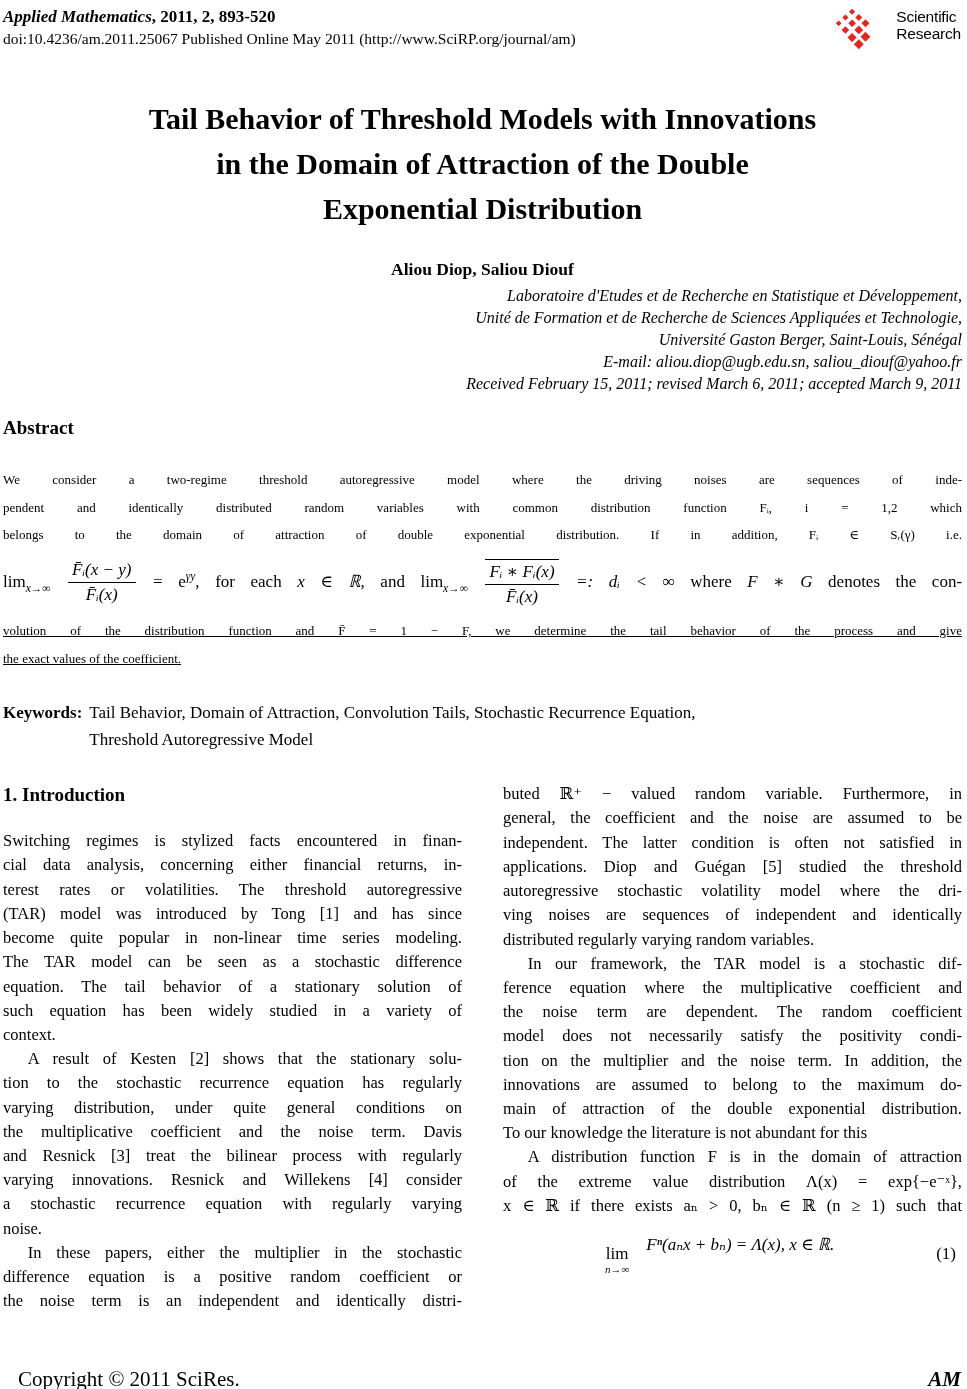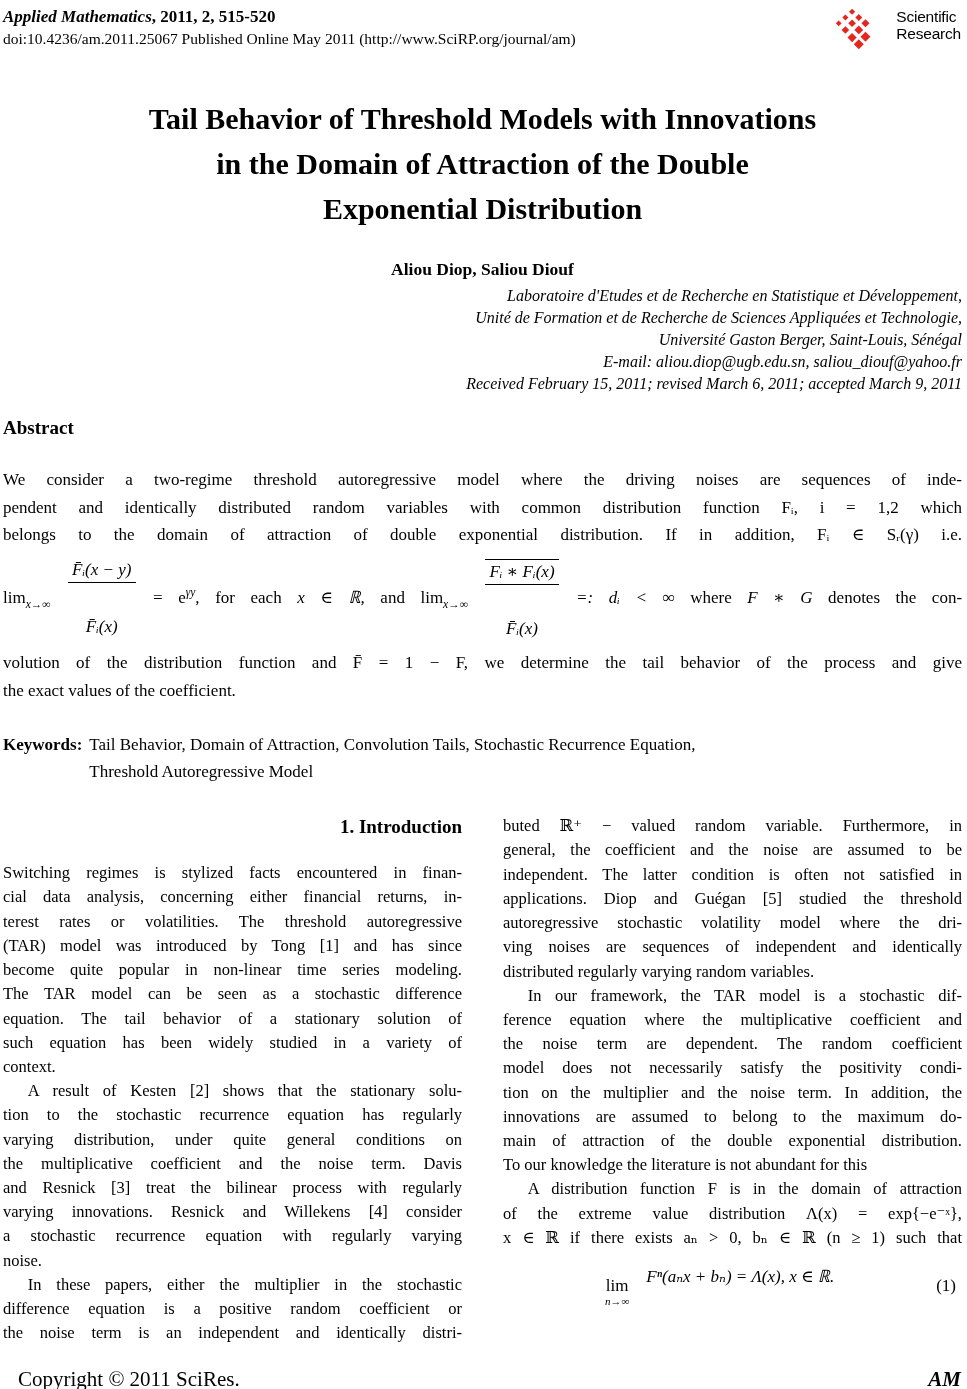--- a/index.html
+++ b/index.html
@@ -22,51 +22,51 @@
     font-size:15.5px; line-height:16.5px; letter-spacing:-0.2px; margin-top:3px;
   }
 
   
   .title-block { margin-top:44px; text-align:center; font-weight:bold; font-size:30px; line-height:45px; }
   .authors { margin-top:26px; text-align:center; font-weight:bold; font-size:17.5px; line-height:24px; }
   .affils { margin-top:4px; text-align:right; font-style:italic; font-size:16px; line-height:22px; }
 
   
   .abs-head { margin-top:20px; font-weight:bold; font-size:19px; line-height:25px; }
-  .abs-body { margin-top:26px; font-size:17px; line-height:27.5px; }
+  .abs-body { margin-top:26px; font-size:13px; line-height:27.5px; }
   .kw { margin-top:27px; display:flex; font-size:17px; line-height:27px; }
   .kw-label { font-weight:bold; margin-right:7px; white-space:nowrap; }
 
   
   .lines .ln { text-align:justify; text-align-last:justify; }
   .lines .ln:last-child { text-align-last:left; }
   .lines.cont .ln:last-child { text-align-last:justify; }
   .lines.ind .ln:first-child { text-indent:1.5em; }
 
   
   .formula {
     margin:10px 0 10px; font-size:17px;
     text-align:justify; text-align-last:justify;
   }
   .frac {
     display:inline-flex; flex-direction:column; align-items:center;
-    vertical-align:middle; font-style:italic; line-height:1.2; margin:0 2px;gap:32px;
+    vertical-align:middle; font-style:italic; line-height:1.2; margin:0 2px;
   }
   .frac .num { border-bottom:1.3px solid #000; padding:0 4px 2px; }
   .frac .num.oline { border-top:1.3px solid #000; padding-top:2px; }
   .frac .den { padding-top:2px; }
   .it { font-style:italic; }
   .lim { font-style:normal; }
   sub.msub { font-size:11.5px; font-style:italic; }
   sup.msup { font-size:11.5px; font-style:italic; }
 
   
   .columns { display:flex; gap:41px; margin-top:29px; }
   .col { width:461px; font-size:16.5px; line-height:24.2px; }
-  .sec-head { font-size:19px; font-weight:bold; line-height:26px; margin:0 0 21px 0;text-align:right; }
+  .sec-head { font-size:19px; font-weight:bold; line-height:26px; margin:0 0 21px 0; }
   .para { margin:0; }
 
   
   .equation { display:flex; align-items:center; margin-top:15px; font-size:17px; }
   .eq-center { flex:1; text-align:center; }
   .limstk { display:inline-flex; flex-direction:column; align-items:center; line-height:1; vertical-align:-9px; margin-right:4px; }
   .limstk .bot { font-size:11px; font-style:italic; margin-top:2px; }
   .eq-body { font-style:italic;margin-left:13px; }
   .eq-num { padding-right:6px; }
 
@@ -74,21 +74,21 @@
   .footer { position:absolute; left:18px; right:6px; top:1367px; display:flex; justify-content:space-between; font-size:21px; }
   .f-am { font-weight:bold; font-style:italic; }
 </style>
 </head>
 <body>
 
 <div class="page">
 
   <div class="header">
     <div class="h-left">
-      <div class="h-journal"><span class="jit">Applied Mathematics</span><span class="jrest">, 2011, 2, 515-520</span></div>
+      <div class="h-journal"><span class="jit">Applied Mathematics</span><span class="jrest">, 2011, 2, 893-520</span></div>
       <div class="h-doi">doi:10.4236/am.2011.25067 Published Online May 2011 (http://www.SciRP.org/journal/am)</div>
     </div>
     <div class="logo">
       <svg width="44" height="46" viewBox="0 0 46 46">
         <g fill="#e3271e">
           <polygon points="21,1.8 24.2,5 21,8.2 17.8,5"></polygon>
           <polygon points="14,7.8 17.2,11 14,14.2 10.8,11"></polygon>
           <polygon points="28,7.4 31.6,11 28,14.6 24.4,11"></polygon>
           <polygon points="7,14 10,17 7,20 4,17"></polygon>
           <polygon points="21,13 25,17 21,21 17,17"></polygon>
@@ -130,21 +130,21 @@
     </div>
 
   <div class="formula"><span class="lim">lim</span><sub class="msub">x→∞</sub> <span class="frac">
         <span class="num">F̄ᵢ(x − y)</span>
         <span class="den">F̄ᵢ(x)</span>
       </span> <span><span>= e</span><sup class="msup">γy</sup><span>,</span></span> <span>for each</span> <span class="it">x ∈ ℝ,</span> <span>and</span> <span class="lim">lim</span><sub class="msub">x→∞</sub> <span class="frac">
         <span class="num oline">Fᵢ ∗ Fᵢ(x)</span>
         <span class="den">F̄ᵢ(x)</span>
       </span> <span class="it">=: dᵢ &lt; ∞</span> <span>where</span> <span class="it">F ∗ G</span> <span>denotes the con-</span></div>
 
-  <div class="abs-body lines" style="margin-top:6px;">
+  <div class="abs-body lines" style="margin-top:6px;text-decoration:underline;">
       <div class="ln">volution of the distribution function and F̄ = 1 − F, we determine the tail behavior of the process and give</div>
       <div class="ln">the exact values of the coefficient.</div>
     </div>
 
   <div class="kw">
     <div class="kw-label">Keywords:</div>
     <div>
       <div>Tail Behavior, Domain of Attraction, Convolution Tails, Stochastic Recurrence Equation,</div>
       <div>Threshold Autoregressive Model</div>
     </div>

